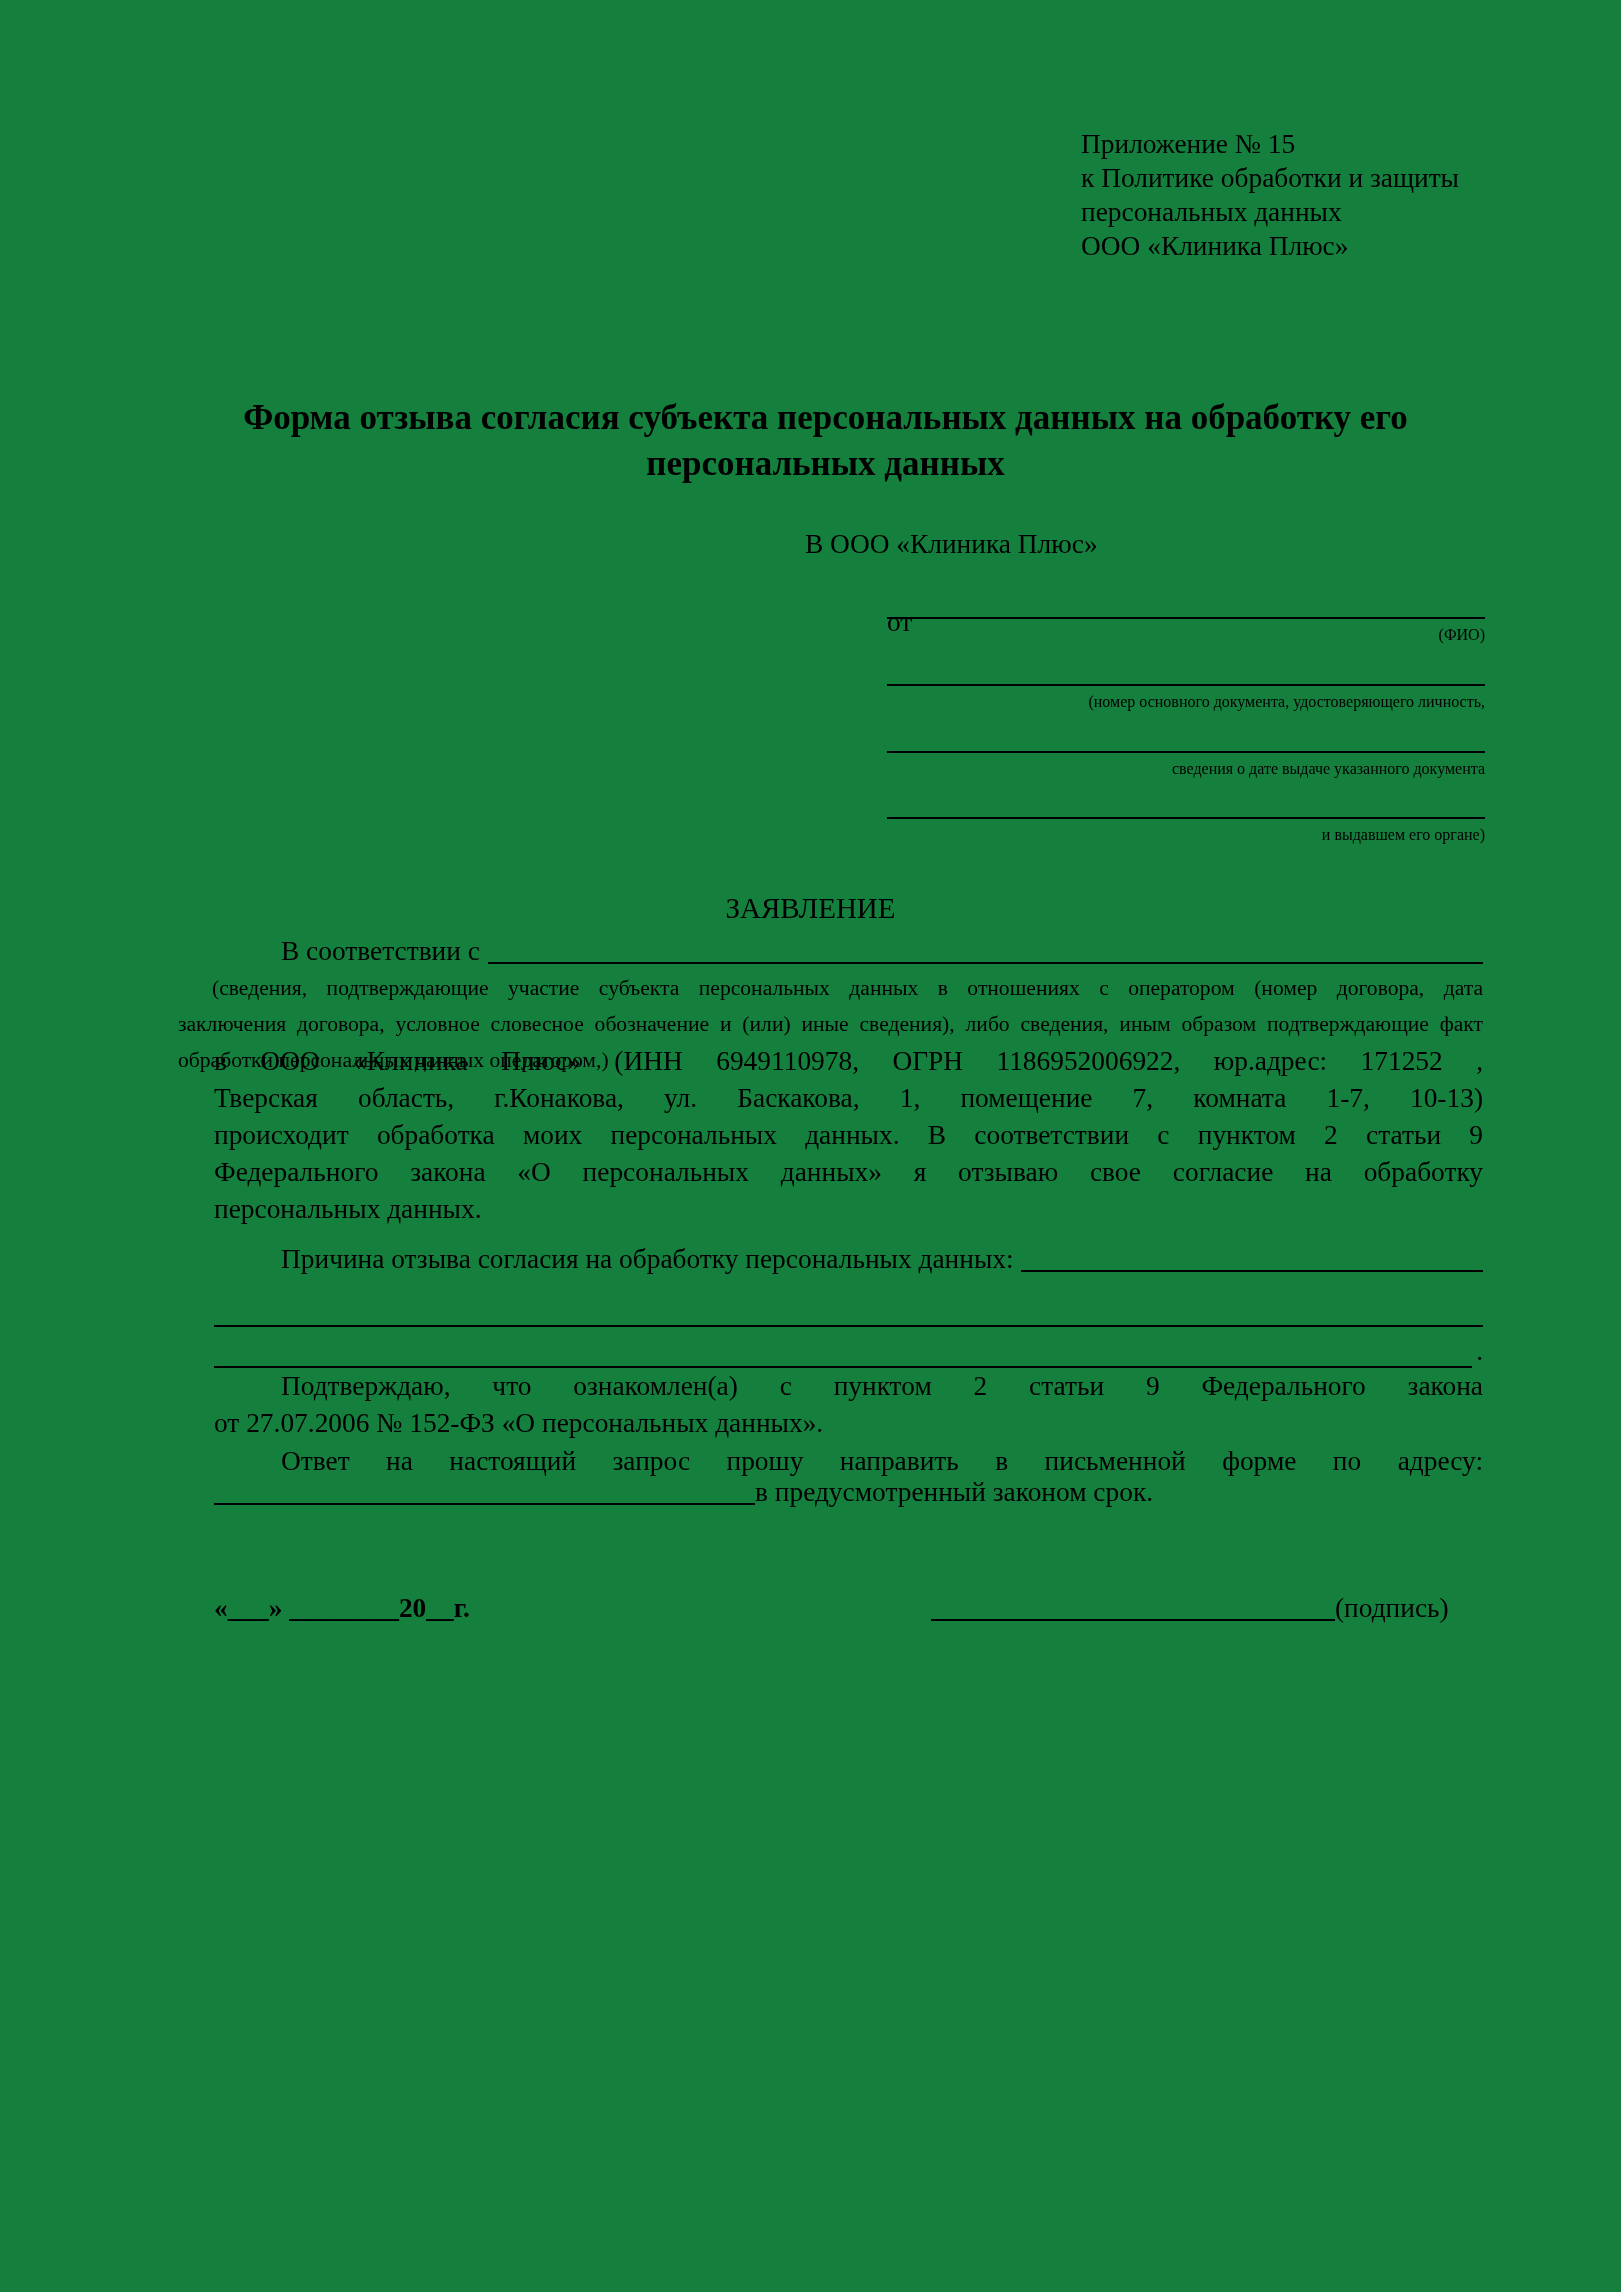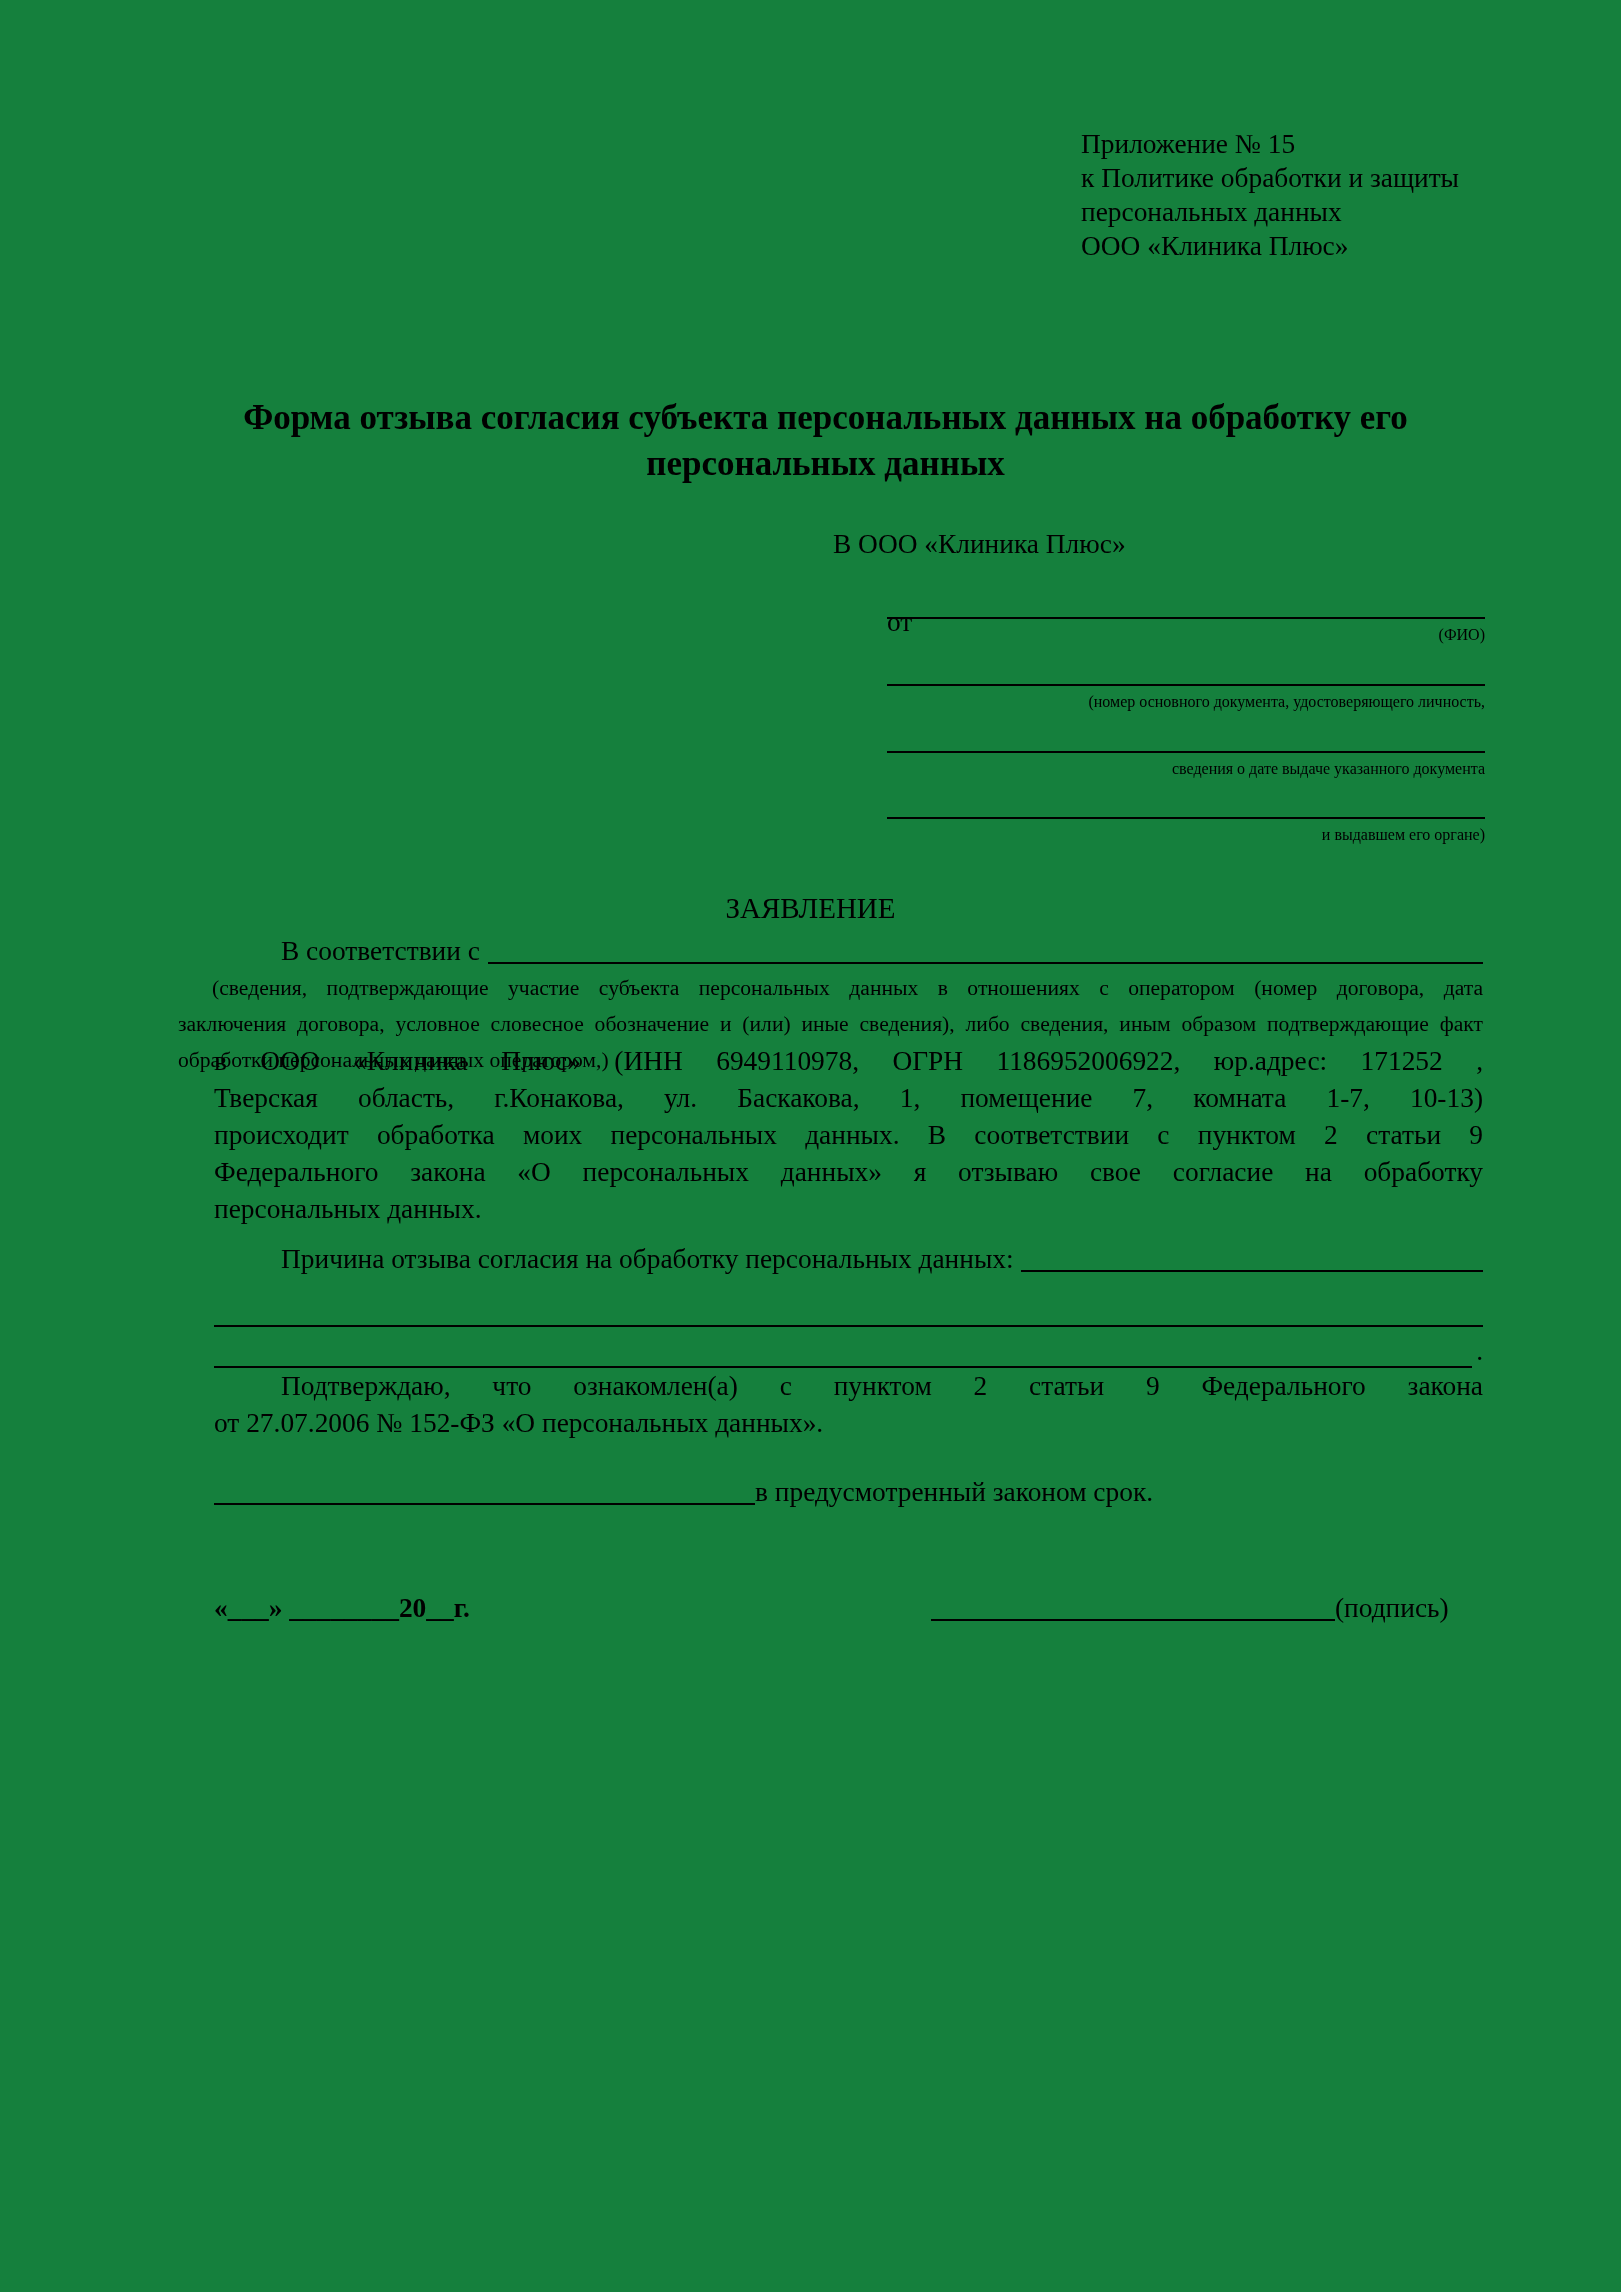--- a/index.html
+++ b/index.html
@@ -12,21 +12,21 @@
     overflow:hidden;
   }
   
   .header-note{position:absolute;left:1081px;top:127px;font-size:27.4px;line-height:34px;}
   
   .doc-title{
     position:absolute;left:157px;right:127px;top:395px;
     text-align:center;font-weight:bold;font-size:35px;line-height:46px;
   }
   
-  .addr-to{position:absolute;left:833px;top:527px;font-size:27.4px;line-height:35px;}
+  .addr-to{position:absolute;left:805px;top:527px;font-size:27.4px;line-height:35px;}
   .addr-from{position:absolute;left:887px;top:569px;font-size:27.4px;line-height:35px;margin-top:36px;}
   .field-row{position:absolute;left:887px;width:598px;}
   .field-row .rule{border-top:2.9px solid #000;height:0;}
   .field-row .cap{text-align:right;font-size:16px;line-height:27.4px;margin-top:2px;}
   .row1{top:617px;} .row2{top:684px;} .row3{top:751px;} .row4{top:817px;}
   
   .stmt-heading{position:absolute;left:0;right:0;top:890px;text-align:center;font-size:29px;line-height:37px;}
   .intro-line{position:absolute;left:214px;width:1269px;top:933px;display:flex;align-items:flex-end;font-size:27.4px;line-height:37px;}
   .intro-line .label{padding-left:67px;white-space:nowrap;}
   .fill-rule{flex:1;border-bottom:2.9px solid #000;height:0;margin-bottom:5.9px;margin-left:7.8px;}
@@ -119,20 +119,21 @@
   <div class="blank2">
     <span class="rule"></span>
     <span class="dot">.</span>
   </div>
 
   <div class="confirm-para">
     <div class="jline">Подтверждаю, что ознакомлен(а) с пунктом 2 статьи 9 Федерального закона</div>
     <div class="jline last">от 27.07.2006 № 152-ФЗ «О персональных данных».</div>
   </div>
 
+  <div class="response-line1">Ответ на настоящий запрос прошу направить в письменной форме по адресу:</div>
   <div class="response-line2">
     <span class="rule"></span>
     <span>в предусмотренный законом срок.</span>
   </div>
 
   <div class="date-field">«___» ________20__г.</div>
   <div class="sign-group">
     <span class="rule"></span>
     <span>(подпись)</span>
   </div>

